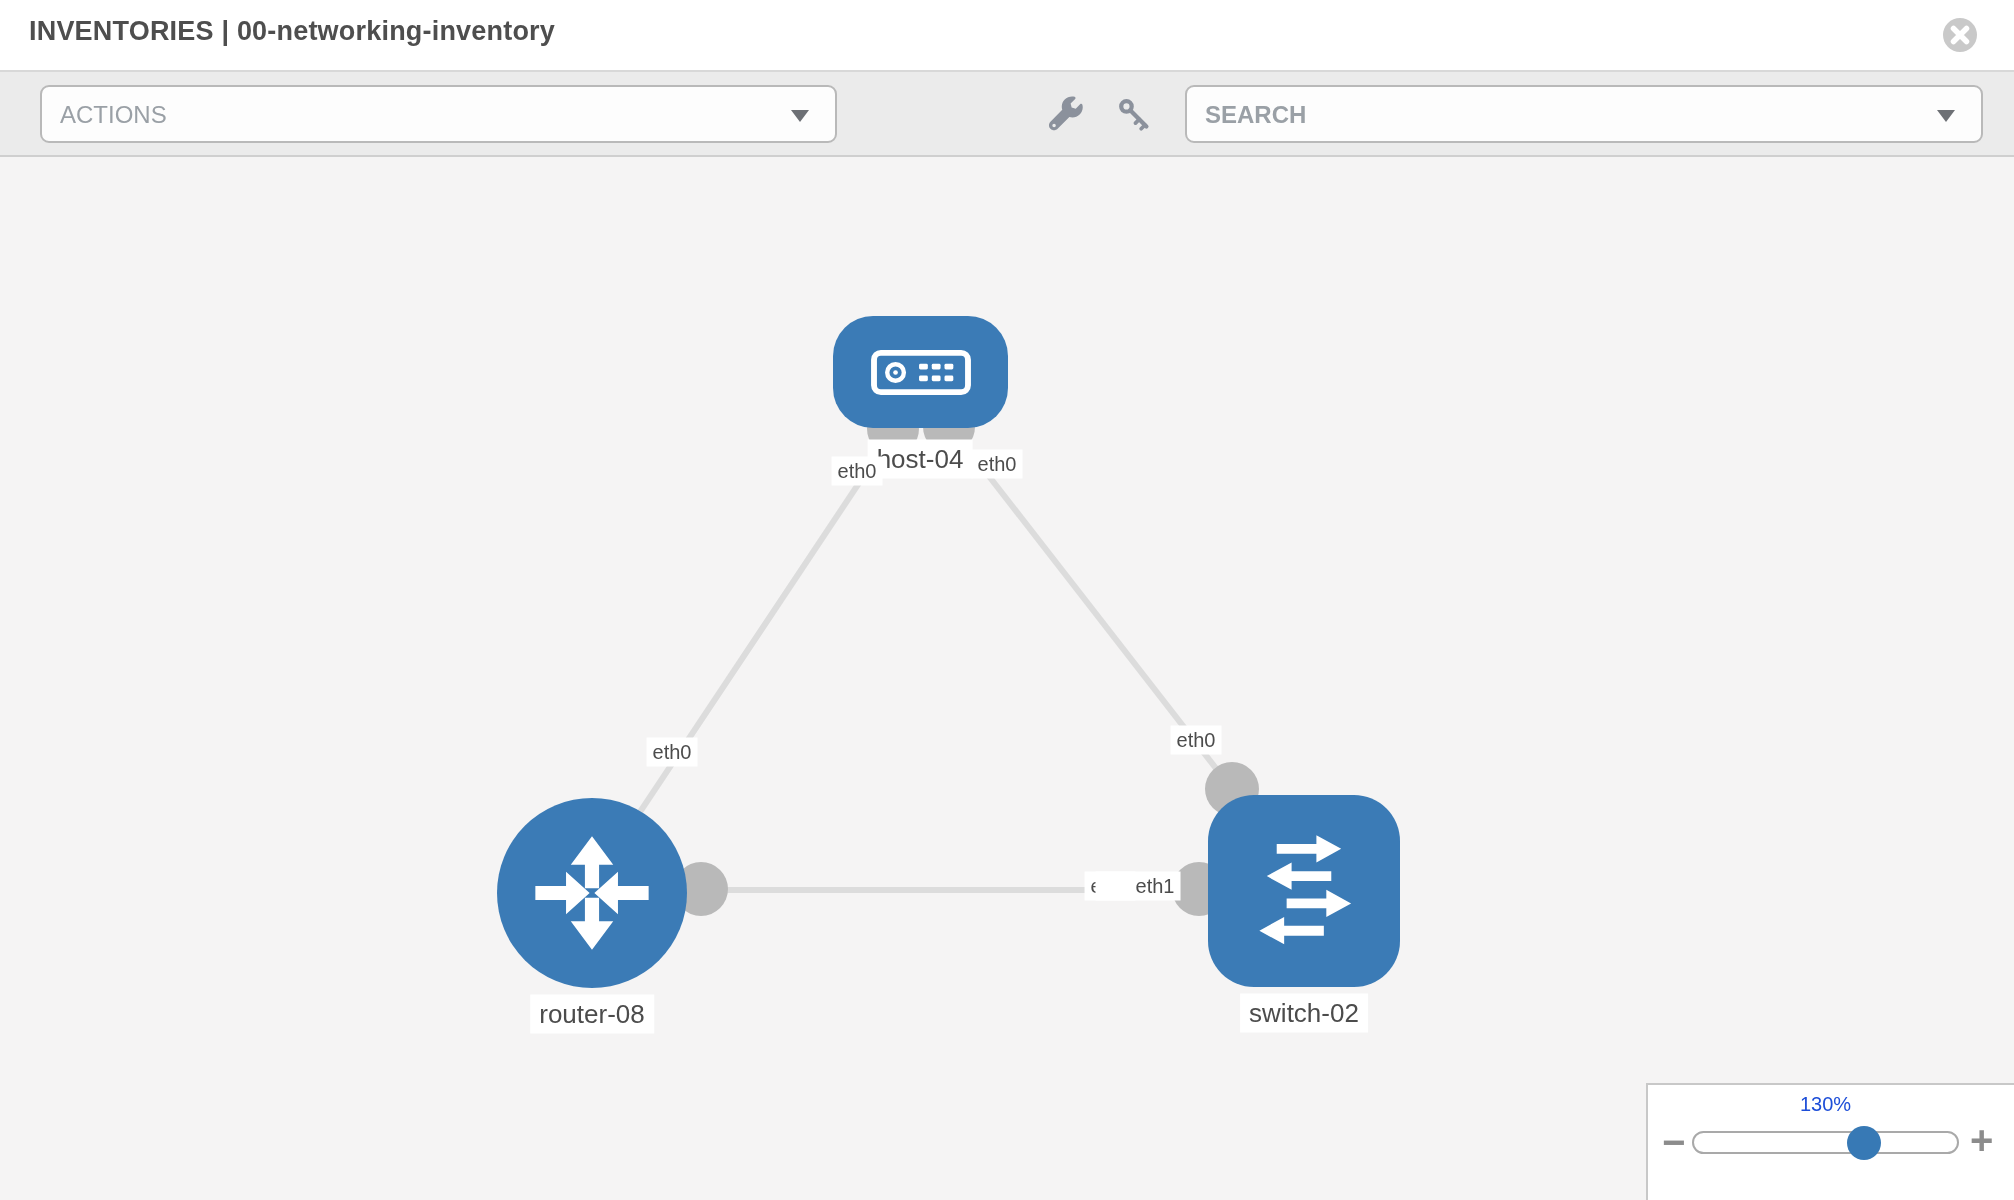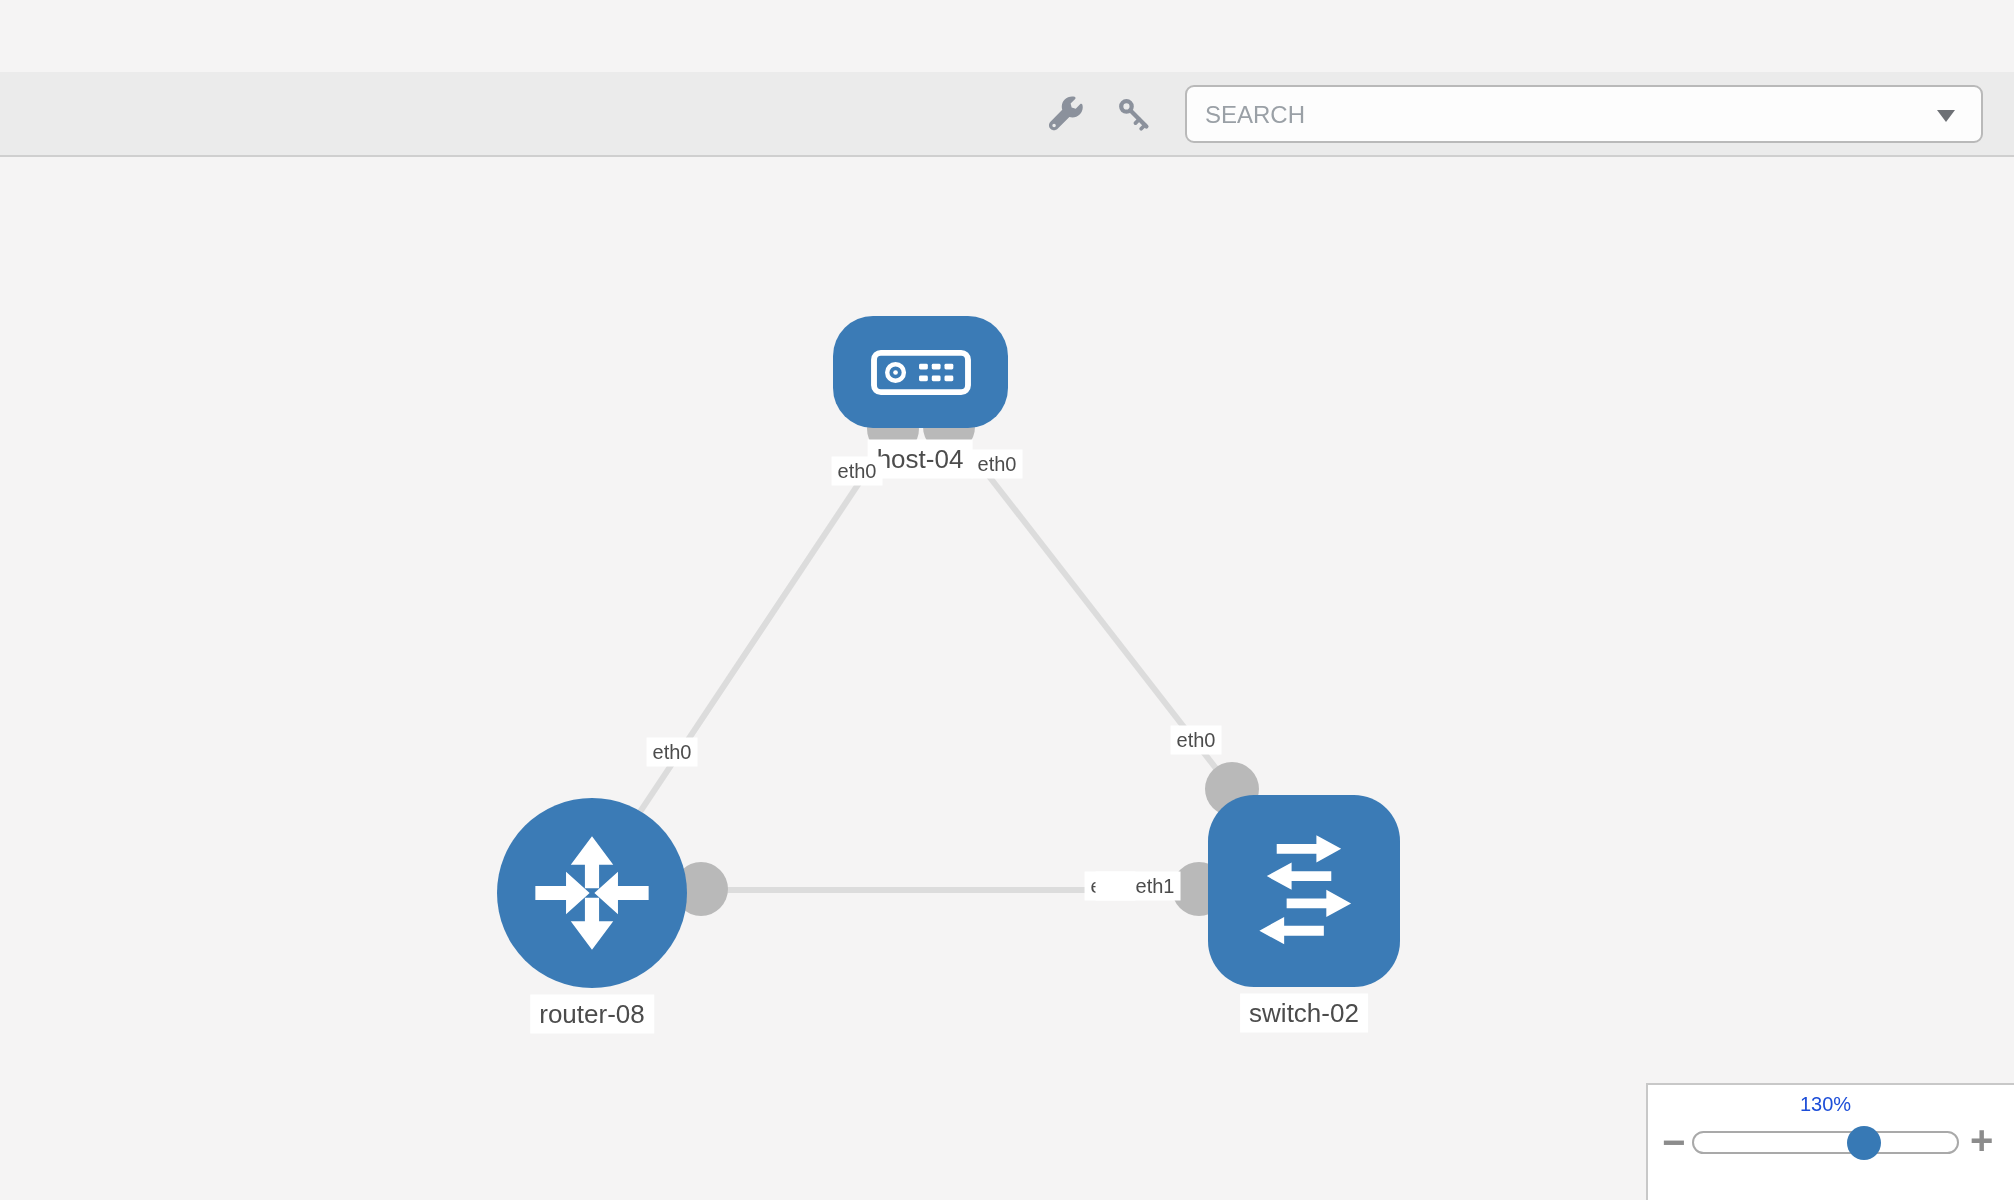--- a/index.html
+++ b/index.html
@@ -14,21 +14,21 @@
            color:#4e4e4e; letter-spacing:.2px; }
   .close-btn { position:absolute; right:36px; top:17px; width:36px; height:36px;
                background:none; border:none; cursor:pointer; }
 
   
   .toolbar { position:absolute; left:0; top:72px; width:100%; height:85px;
              background:#ebebeb; border-bottom:2px solid #cfcfcf; }
   .select { position:absolute; top:13px; height:58px; background:#fdfdfd;
             border:2px solid #b9b9b9; border-radius:9px; cursor:pointer; }
   .select-actions { left:40px;  width:797px; }
-  .select-search  { left:1185px; width:798px; }
+  .select-search  { left:1185px; width:798px;font-weight:bold; }
   .select-label { position:absolute; left:18px; top:14px; font-size:24px; color:#9aa0a6; }
   .caret { position:absolute; right:26px; top:23px; width:0; height:0;
            border-left:9px solid transparent; border-right:9px solid transparent;
            border-top:12px solid #6d7075; }
   .icon-btn { position:absolute; top:24px; width:38px; height:38px; background:none;
               border:none; cursor:pointer; }
   .icon-btn.wrench { left:1048px; }
   .icon-btn.key    { left:1116px; }
 
   
@@ -61,22 +61,35 @@
   .zoom-track { position:absolute; left:44px; top:46px; width:267px; height:23px;
                 background:#fff; border:2px solid #a9a9a9; border-radius:12px; cursor:pointer; }
   .zoom-thumb { position:absolute; left:199px; top:41px; width:34px; height:34px;
                 border-radius:50%; background:#3779b5; cursor:grab; }
 </style>
 </head>
 <body>
 
 <div class="app">
 
+  <header class="titlebar">
+    <h1 class="title">INVENTORIES | 00-networking-inventory</h1>
+    <button class="close-btn">
+      <svg viewBox="0 0 36 36" width="36" height="36">
+        <circle cx="18" cy="18" r="17" fill="#c9c9c9"></circle>
+        <path d="M11.5 11.5 L24.5 24.5 M24.5 11.5 L11.5 24.5" stroke="#fff" stroke-width="5.5" stroke-linecap="round"></path>
+      </svg>
+    </button>
+  </header>
 
   <div class="toolbar">
+    <div class="select select-actions">
+      <span class="select-label">ACTIONS</span>
+      <span class="caret"></span>
+    </div>
 
     <button class="icon-btn wrench">
       <svg viewBox="0 0 40 40" width="38" height="38">
         <path fill="#8b919c" d="M36.2 9.1c-.3-1-1.5-1.3-2.2-.6l-4.8 4.8-4.3-1.1-1.1-4.3 4.8-4.8c.7-.7.4-1.9-.6-2.2-3.6-1-7.7.1-10.4 2.9-2.9 2.9-3.8 7.1-2.6 10.8L2.6 27.1c-2.1 2.1-2.1 5.4 0 7.5s5.4 2.1 7.5 0L22.5 22.2c3.7 1.2 7.9.3 10.8-2.6 2.8-2.8 3.9-6.9 2.9-10.5zM6.4 32.9c-1 0-1.8-.8-1.8-1.8s.8-1.8 1.8-1.8 1.8.8 1.8 1.8-.8 1.8-1.8 1.8z"></path>
       </svg>
     </button>
     <button class="icon-btn key">
       <svg viewBox="0 0 40 40" width="38" height="38">
         <g stroke="#8b919c" fill="none" stroke-linecap="round">
           <circle cx="11" cy="11" r="5.5" stroke-width="4.5"></circle>

